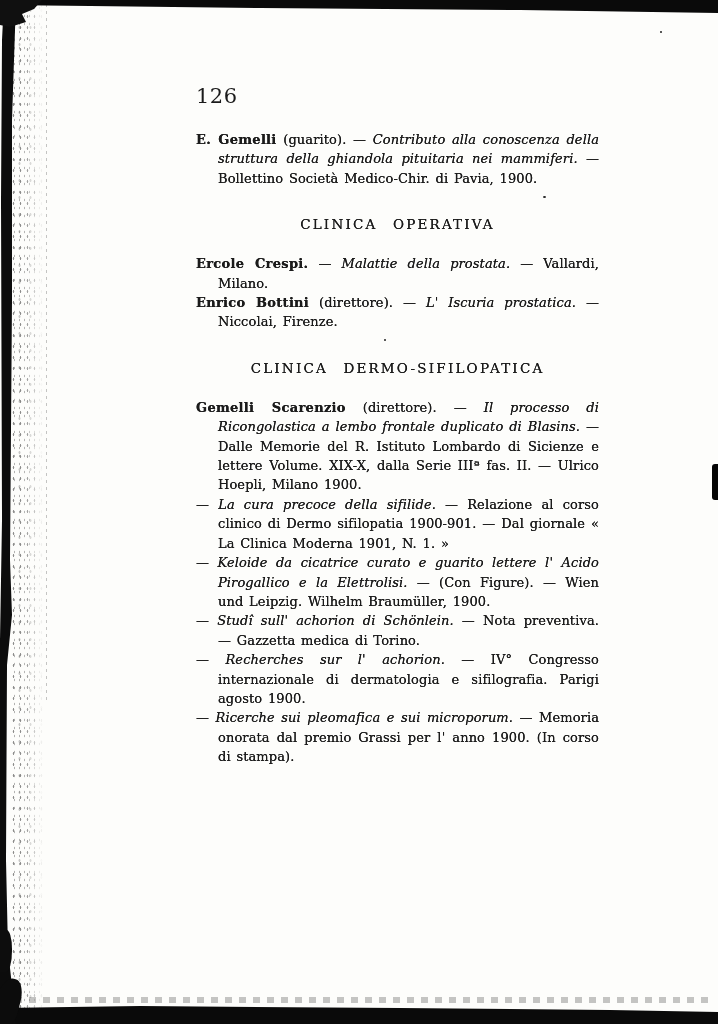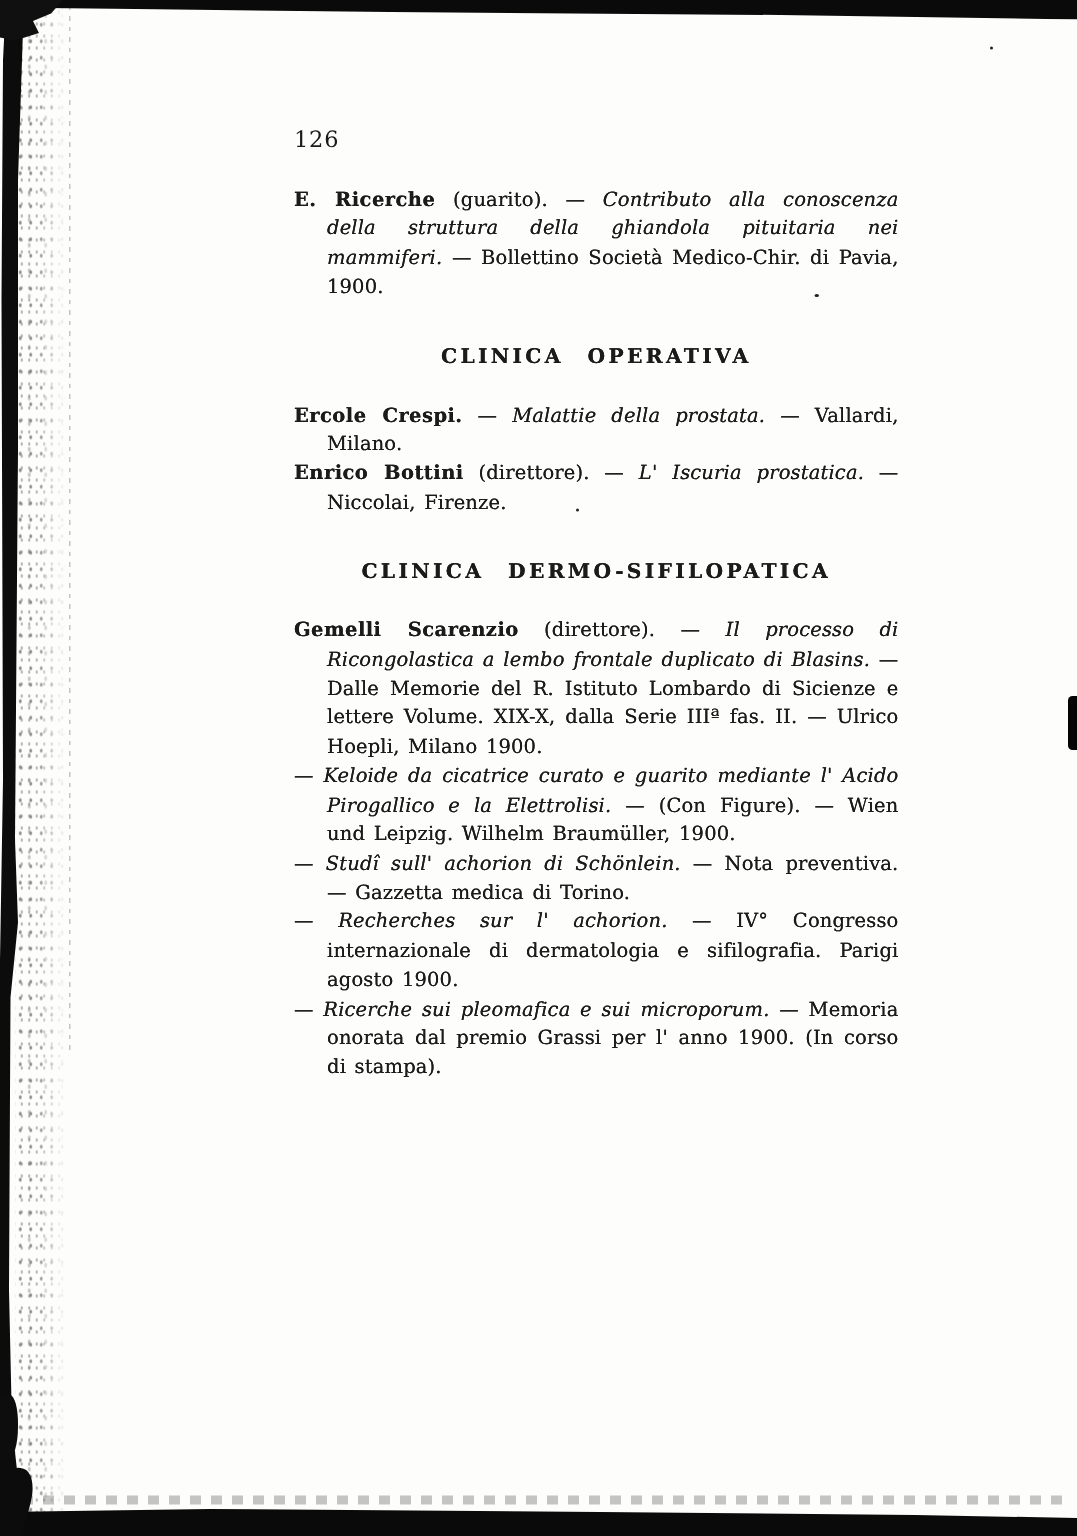--- a/index.html
+++ b/index.html
@@ -3,32 +3,32 @@
 <meta charset="utf-8">
 <title>Scanned page 126</title>
 <style>
   html, body { margin:0; padding:0; background:#e9e8e4; }
   #page {
     position:relative; width:718px; height:1024px;
     background:#fdfdfb; overflow:hidden;
     font-family:"DejaVu Serif", serif; color:#1b1b1b;
   }
   #content { position:absolute; left:196px; top:84px; width:403px; }
-  .page-number { font-size:15px; margin:0 0 22px 0; letter-spacing:.5px; }
+  .page-number { font-size:21px; margin:0 0 22px 0; letter-spacing:.5px; }
   .entry {
     margin:0; font-size:13px; line-height:19.4px;
     text-align:justify; padding-left:22px; text-indent:-22px;
     word-spacing:1.5px; letter-spacing:.1px;
     text-shadow:0 0 .35px currentColor;
   }
   .entry.gap { margin-top:15px; }
   .entry .b { font-weight:bold; letter-spacing:.3px; }
   .entry .i { font-style:italic; }
   .heading {
-    font-size:13.5px; font-weight:bold; margin:28px 0 22px 0;
+    font-size:13.5px; font-weight:normal; margin:28px 0 22px 0;
     text-align:center; letter-spacing:2.2px; word-spacing:9px;
     text-shadow:0 0 .35px currentColor;
   }
   
   .art { position:absolute; pointer-events:none; }
   .top-edge {
     left:0; top:0; width:718px; height:15px; background:#0a0a0a;
     clip-path:polygon(0 0,718px 0,718px 13px,520px 10px,260px 8px,90px 6px,0 5px);
   }
   .bottom-edge {
@@ -86,34 +86,35 @@
   <div class="art blob-bottom"></div>
   <div class="art right-mark"></div>
   <div class="art speck speck1"></div>
   <div class="art speck speck2"></div>
   <div class="art speck speck3"></div>
 
   <div id="content">
 
     <div class="page-number">126</div>
 
-    <p class="entry"><span class="b">E. Ricerche</span><span> (guarito). — </span><span class="i">Contributo alla conoscenza della struttura della ghiandola pituitaria nei mammiferi.</span><span> — Bollettino Società Medico-Chir. di Pavia, 1900.</span></p>
+    <p class="entry"><span class="b">E. Gemelli</span><span> (guarito). — </span><span class="i">Contributo alla conoscenza della struttura della ghiandola pituitaria nei mammiferi.</span><span> — Bollettino Società Medico-Chir. di Pavia, 1900.</span></p>
 
     <h2 class="heading">CLINICA OPERATIVA</h2>
 
     <p class="entry gap"><span class="b">Ercole Crespi.</span><span> — </span><span class="i">Malattie della prostata.</span><span> — Vallardi, Milano.</span></p>
 
     <p class="entry"><span class="b">Enrico Bottini</span><span> (direttore). — </span><span class="i">L' Iscuria prostatica.</span><span> — Niccolai, Firenze.</span></p>
 
     <h2 class="heading">CLINICA DERMO-SIFILOPATICA</h2>
 
     <p class="entry"><span class="b">Gemelli Scarenzio</span><span> (direttore). — </span><span class="i">Il processo di Ricongolastica a lembo frontale duplicato di Blasins.</span><span> — Dalle Memorie del R. Istituto Lombardo di Sicienze e lettere Volume. XIX-X, dalla Serie IIIª fas. II. — Ulrico Hoepli, Milano 1900.</span></p>
 
+    <p class="entry"><span>— </span><span class="i">La cura precoce della sifilide.</span><span> — Relazione al corso clinico di Dermo sifilopatia 1900-901. — Dal giornale « La Clinica Moderna 1901, N. 1. »</span></p>
 
-    <p class="entry"><span>— </span><span class="i">Keloide da cicatrice curato e guarito mediante l' Acido Pirogallico e la Elettrolisi.</span><span> — (Con Figure). — Wien und Leipzig. Wilhelm Braumüller, 1900.</span></p>
+    <p class="entry"><span>— </span><span class="i">Keloide da cicatrice curato e guarito lettere l' Acido Pirogallico e la Elettrolisi.</span><span> — (Con Figure). — Wien und Leipzig. Wilhelm Braumüller, 1900.</span></p>
 
 
 
     <p class="entry"><span>— </span><span class="i">Studî sull' achorion di Schönlein.</span><span> — Nota preventiva. — Gazzetta medica di Torino.</span></p>
 
     <p class="entry"><span>— </span><span class="i">Recherches sur l' achorion.</span><span> — IV° Congresso internazionale di dermatologia e sifilografia. Parigi agosto 1900.</span></p>
 
     <p class="entry"><span>— </span><span class="i">Ricerche sui pleomafica e sui microporum.</span><span> — Memoria onorata dal premio Grassi per l' anno 1900. (In corso di stampa).</span></p>
 
   </div>

